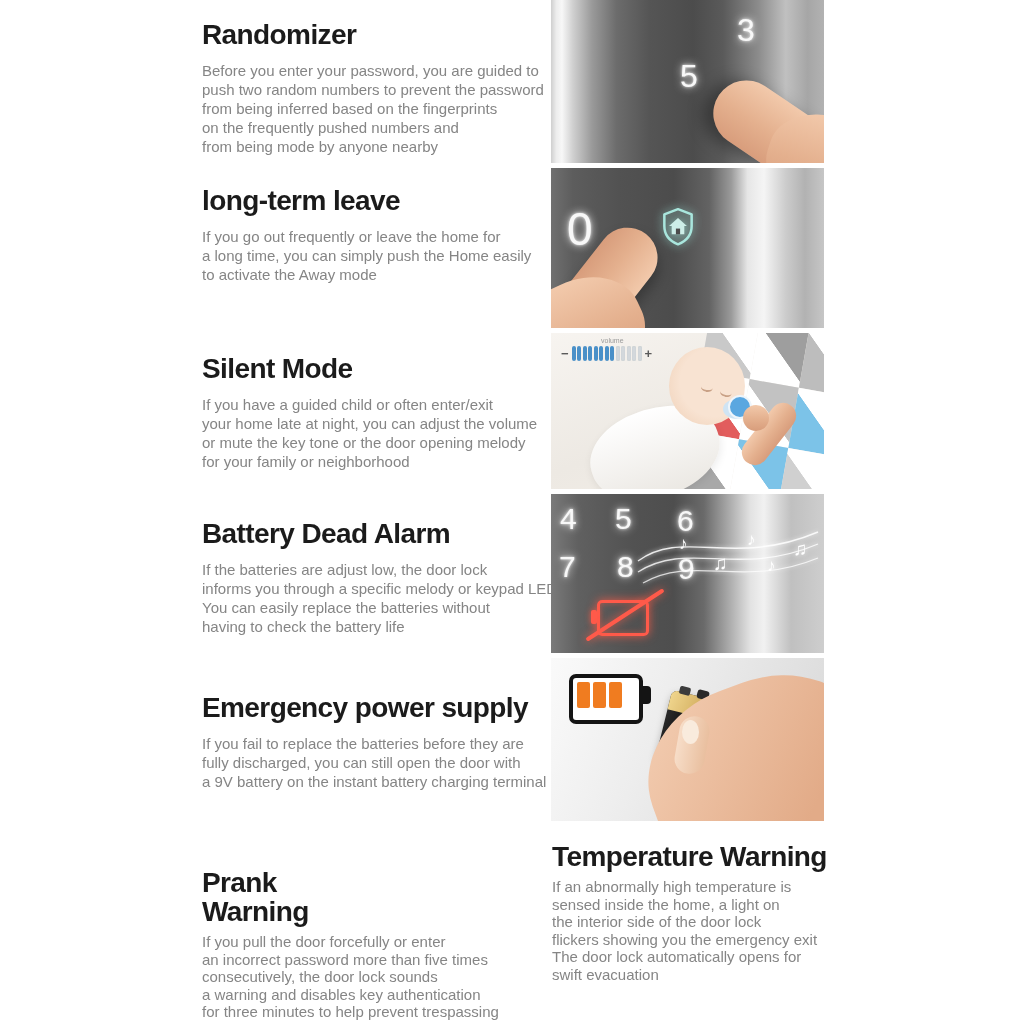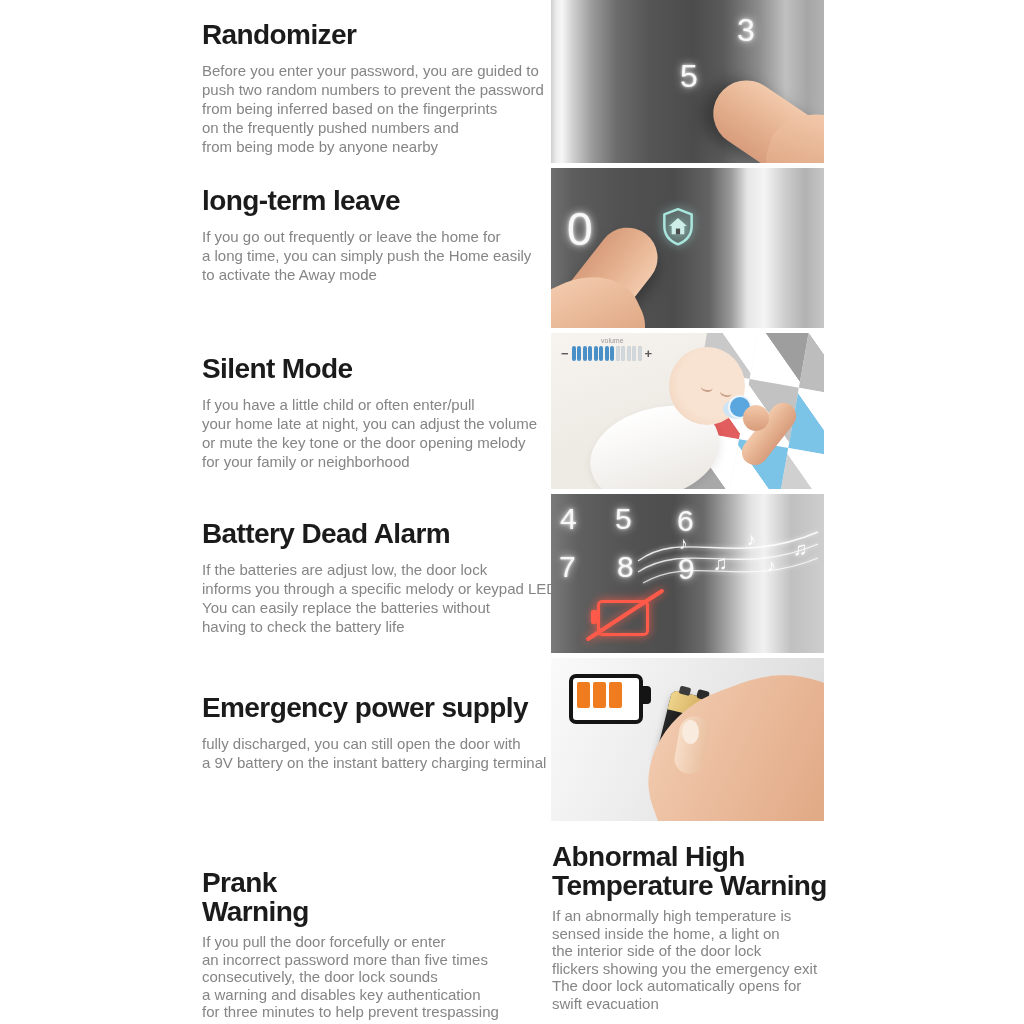--- a/index.html
+++ b/index.html
@@ -157,21 +157,21 @@
       <span>a long time, you can simply push the Home easily</span>
       <span>to activate the Away mode</span>
     </div>
   </div>
 
   <div class="sec" id="sec-silent">
     <div class="sec-title">
       <span>Silent Mode</span>
     </div>
     <div class="sec-body">
-      <span>If you have a little child or often enter/pull</span>
+      <span>If you have a guided child or often enter/exit</span>
       <span>your home late at night, you can adjust the volume</span>
       <span>or mute the key tone or the door opening melody</span>
       <span>for your family or neighborhood</span>
     </div>
   </div>
 
   <div class="sec" id="sec-battery">
     <div class="sec-title">
       <span>Battery Dead Alarm</span>
     </div>
@@ -181,20 +181,21 @@
       <span>You can easily replace the batteries without</span>
       <span>having to check the battery life</span>
     </div>
   </div>
 
   <div class="sec" id="sec-emergency">
     <div class="sec-title">
       <span>Emergency power supply</span>
     </div>
     <div class="sec-body">
+      <span>If you fail to replace the batteries before they are</span>
       <span>fully discharged, you can still open the door with</span>
       <span>a 9V battery on the instant battery charging terminal</span>
     </div>
   </div>
 
   <div class="sec sec-bottom" id="sec-prank">
     <div class="sec-title">
       <span>Prank</span>
       <span>Warning</span>
     </div>
@@ -202,21 +203,20 @@
       <span>If you pull the door forcefully or enter</span>
       <span>an incorrect password more than five times</span>
       <span>consecutively, the door lock sounds</span>
       <span>a warning and disables key authentication</span>
       <span>for three minutes to help prevent trespassing</span>
     </div>
   </div>
 
   <div class="sec sec-bottom col2" id="sec-temp">
     <div class="sec-title">
-      <span>Abnormal High</span>
       <span>Temperature Warning</span>
     </div>
     <div class="sec-body">
       <span>If an abnormally high temperature is</span>
       <span>sensed inside the home, a light on</span>
       <span>the interior side of the door lock</span>
       <span>flickers showing you the emergency exit</span>
       <span>The door lock automatically opens for</span>
       <span>swift evacuation</span>
     </div>

